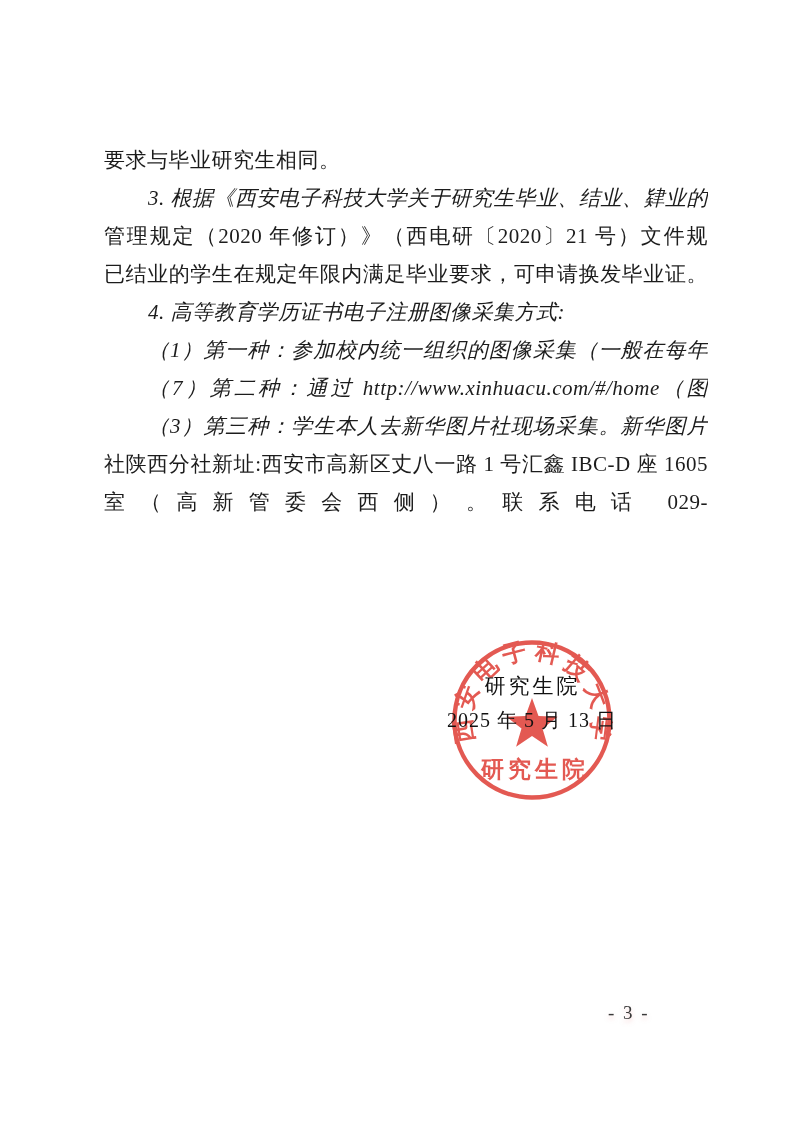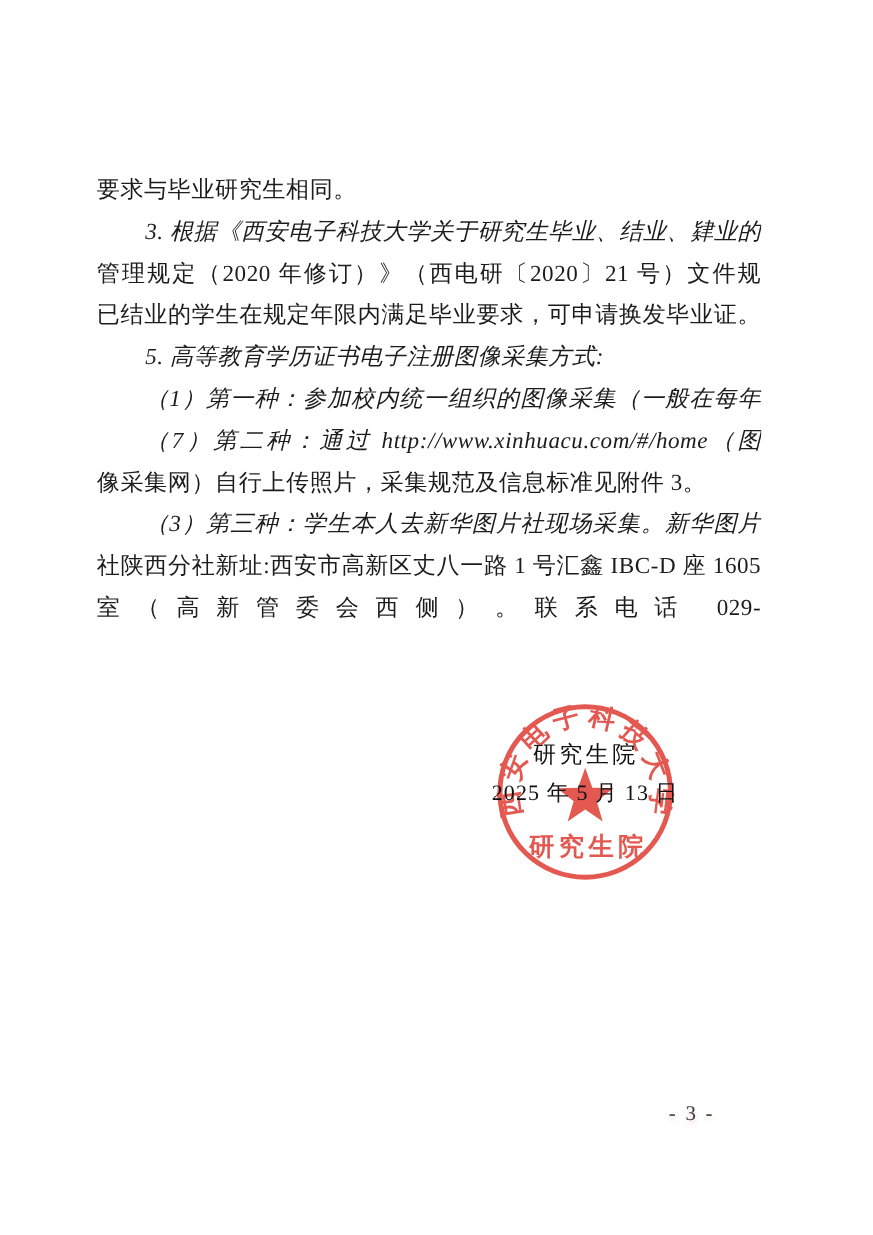--- a/index.html
+++ b/index.html
@@ -6,21 +6,21 @@
   .page {
     position:relative;
     width:794px; height:1123px;
     margin:0 auto;
     background:#ffffff;
     overflow:hidden;
     font-family:"Liberation Serif","DejaVu Serif",serif;
   }
   .body-text {
     position:absolute;
-    left:88px; top:141px; width:604px;margin-top:12px;
+    left:104px; top:141px; width:604px;
   }
   .line {
     height:38px;
     line-height:38px;
     font-size:21px;
     color:#1c1c1c;
     white-space:nowrap;
     letter-spacing:0.5px;
   }
   .line.jf {
@@ -78,24 +78,23 @@
 </head>
 <body>
 
 <div class="page">
 
   <div class="body-text">
     <div class="line">要求与毕业研究生相同。</div>
     <div class="line jf ind">3. 根据《西安电子科技大学关于研究生毕业、结业、肄业的</div>
     <div class="line jf">管理规定（2020 年修订）》（西电研〔2020〕21 号）文件规定，</div>
     <div class="line jf">已结业的学生在规定年限内满足毕业要求，可申请换发毕业证。</div>
-    <div class="line ind">5. 高等教育学历证书电子注册图像采集方式:</div>
+    <div class="line ind">4. 高等教育学历证书电子注册图像采集方式:</div>
     <div class="line jf ind">（1）第一种：参加校内统一组织的图像采集（一般在每年</div>
     <div class="line jf ind">（7）第二种：通过 http://www.xinhuacu.com/#/home（图</div>
-    <div class="line">像采集网）自行上传照片，采集规范及信息标准见附件 3。</div>
     <div class="line jf ind">（3）第三种：学生本人去新华图片社现场采集。新华图片</div>
     <div class="line jf">社陕西分社新址:西安市高新区丈八一路 1 号汇鑫 IBC-D 座 1605</div>
     <div class="line jf">室（高新管委会西侧）。联系电话 029-81154835,18089293349。</div>
   </div>
 
   <div class="stamp">
     <svg width="170" height="170" viewBox="0 0 170 170">
       <defs>
         <path id="arcpath" d="M 27.7 103.9 A 61 61 0 1 1 142.3 103.9" fill="none"></path>
       </defs>

